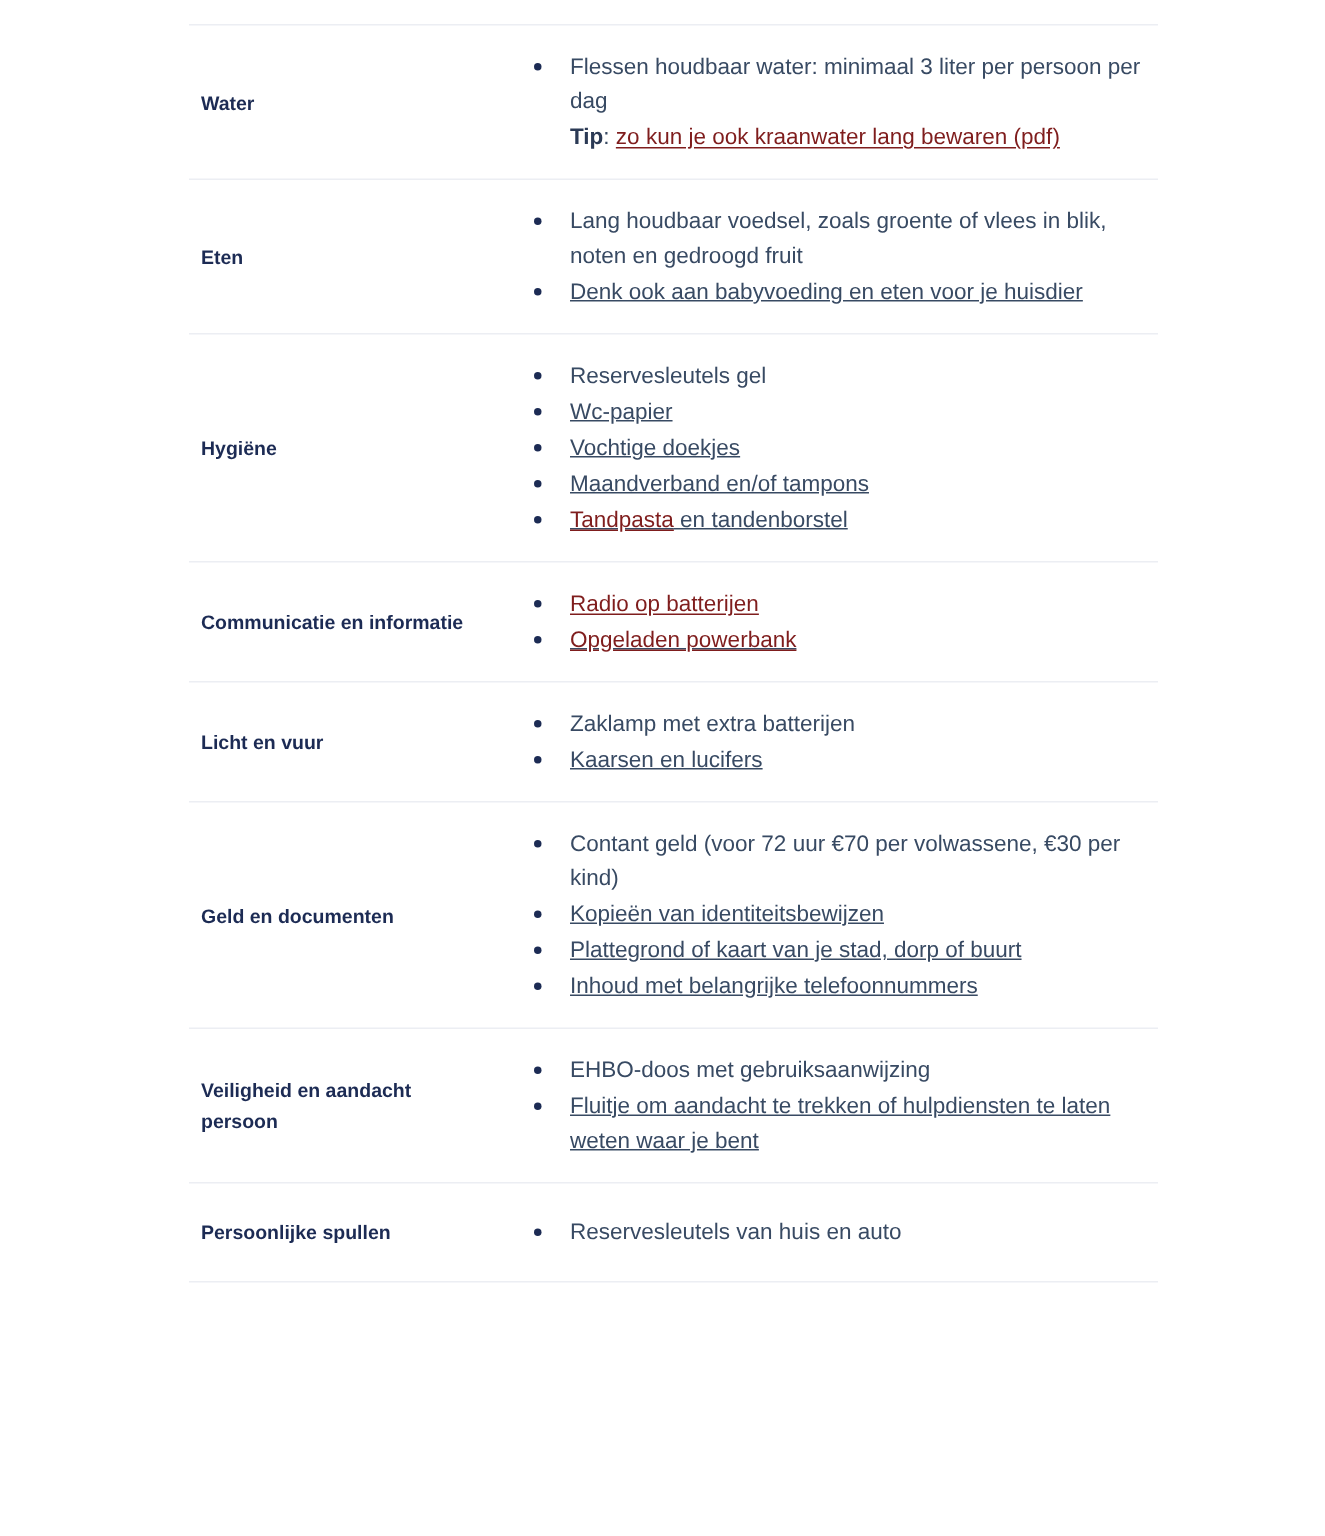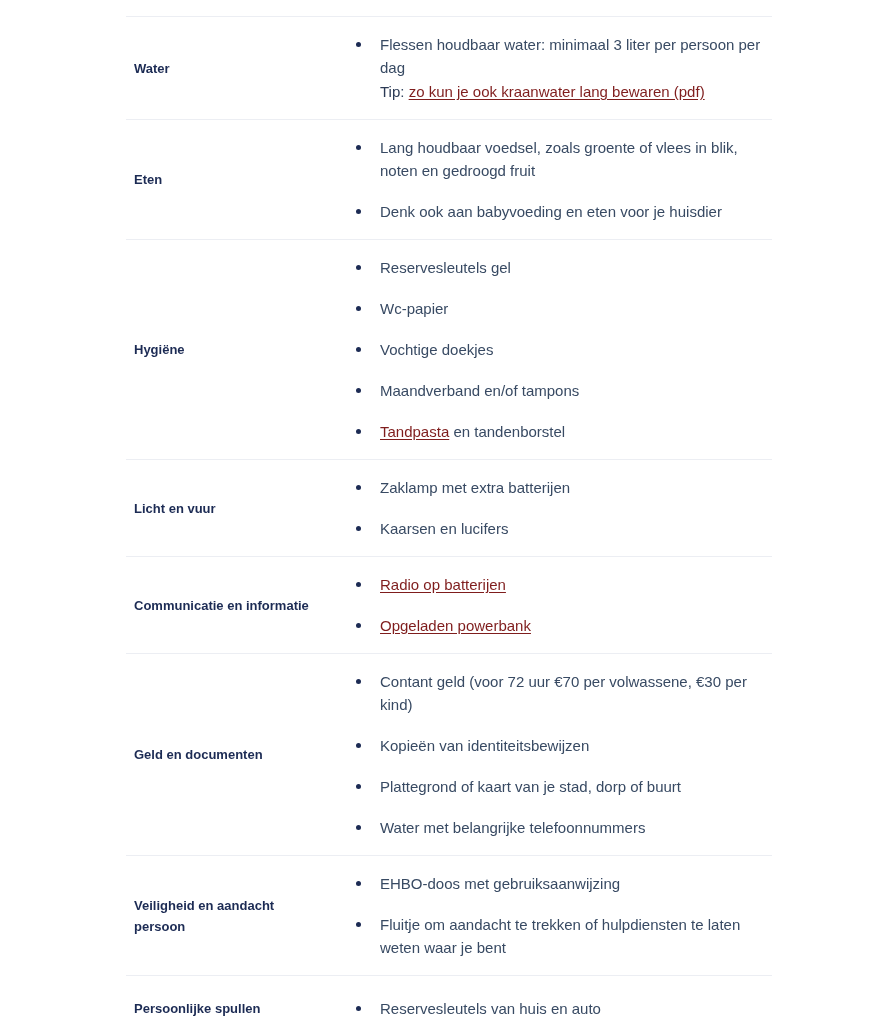--- a/index.html
+++ b/index.html
@@ -69,36 +69,37 @@
   }
   ul.item-list li {
     position: relative;
     font-size: 15px;
     line-height: 23px;
     color: #384a63;
     padding: 0 0 0 24px;
     margin: 0 0 0 0;
   }
   ul.item-list li + li {
-    margin-top: 18px;
+    margin-top: 1px;
+    text-decoration: underline;
   }
   ul.item-list li .bullet-dot {
     position: absolute;
     left: 0;
     top: 9px;
     width: 5px;
     height: 5px;
     border-radius: 50%;
     background: #1c2b54;
   }
   .item-text {
     display: inline;
   }
   .lead-bold {
-    font-weight: normal;
+    font-weight: bold;
     color: #2b3a55;
   }
   a.doc-link,
   .doc-link {
     color: #7f1d1d;
     text-decoration: underline;
     text-underline-offset: 2px;
     cursor: pointer;
   }
   .tip-line {
@@ -144,50 +145,50 @@
               <li><span class="bullet-dot"></span><span class="item-text">Reservesleutels gel</span></li>
               <li><span class="bullet-dot"></span><span class="item-text">Wc-papier</span></li>
               <li><span class="bullet-dot"></span><span class="item-text">Vochtige doekjes</span></li>
               <li><span class="bullet-dot"></span><span class="item-text">Maandverband en/of tampons</span></li>
               <li><span class="bullet-dot"></span><span class="doc-link">Tandpasta</span><span class="item-text"> en tandenborstel</span></li>
             </ul>
           </td>
         </tr>
         <tr>
           <td class="cat-cell">
+            <span class="cat-label">Communicatie en informatie</span>
+          </td>
+          <td class="items-cell">
+            <ul class="item-list">
+              <li><span class="bullet-dot"></span><span class="doc-link">Radio op batterijen</span></li>
+              <li><span class="bullet-dot"></span><span class="doc-link">Opgeladen powerbank</span></li>
+            </ul>
+          </td>
+        </tr>
+        <tr>
+          <td class="cat-cell">
             <span class="cat-label">Licht en vuur</span>
           </td>
           <td class="items-cell">
             <ul class="item-list">
               <li><span class="bullet-dot"></span><span class="item-text">Zaklamp met extra batterijen</span></li>
               <li><span class="bullet-dot"></span><span class="item-text">Kaarsen en lucifers</span></li>
-            </ul>
-          </td>
-        </tr>
-        <tr>
-          <td class="cat-cell">
-            <span class="cat-label">Communicatie en informatie</span>
-          </td>
-          <td class="items-cell">
-            <ul class="item-list">
-              <li><span class="bullet-dot"></span><span class="doc-link">Radio op batterijen</span></li>
-              <li><span class="bullet-dot"></span><span class="doc-link">Opgeladen powerbank</span></li>
             </ul>
           </td>
         </tr>
         <tr>
           <td class="cat-cell">
             <span class="cat-label">Geld en documenten</span>
           </td>
           <td class="items-cell">
             <ul class="item-list">
               <li><span class="bullet-dot"></span><span class="item-text">Contant geld (voor 72 uur €70 per volwassene, €30 per kind)</span></li>
               <li><span class="bullet-dot"></span><span class="item-text">Kopieën van identiteitsbewijzen</span></li>
               <li><span class="bullet-dot"></span><span class="item-text">Plattegrond of kaart van je stad, dorp of buurt</span></li>
-              <li><span class="bullet-dot"></span><span class="item-text">Water met belangrijke telefoonnummers</span></li>
+              <li><span class="bullet-dot"></span><span class="item-text">Inhoud met belangrijke telefoonnummers</span></li>
             </ul>
           </td>
         </tr>
         <tr>
           <td class="cat-cell">
             <span class="cat-label">Veiligheid en aandacht persoon</span>
           </td>
           <td class="items-cell">
             <ul class="item-list">
               <li><span class="bullet-dot"></span><span class="item-text">EHBO-doos met gebruiksaanwijzing</span></li>

